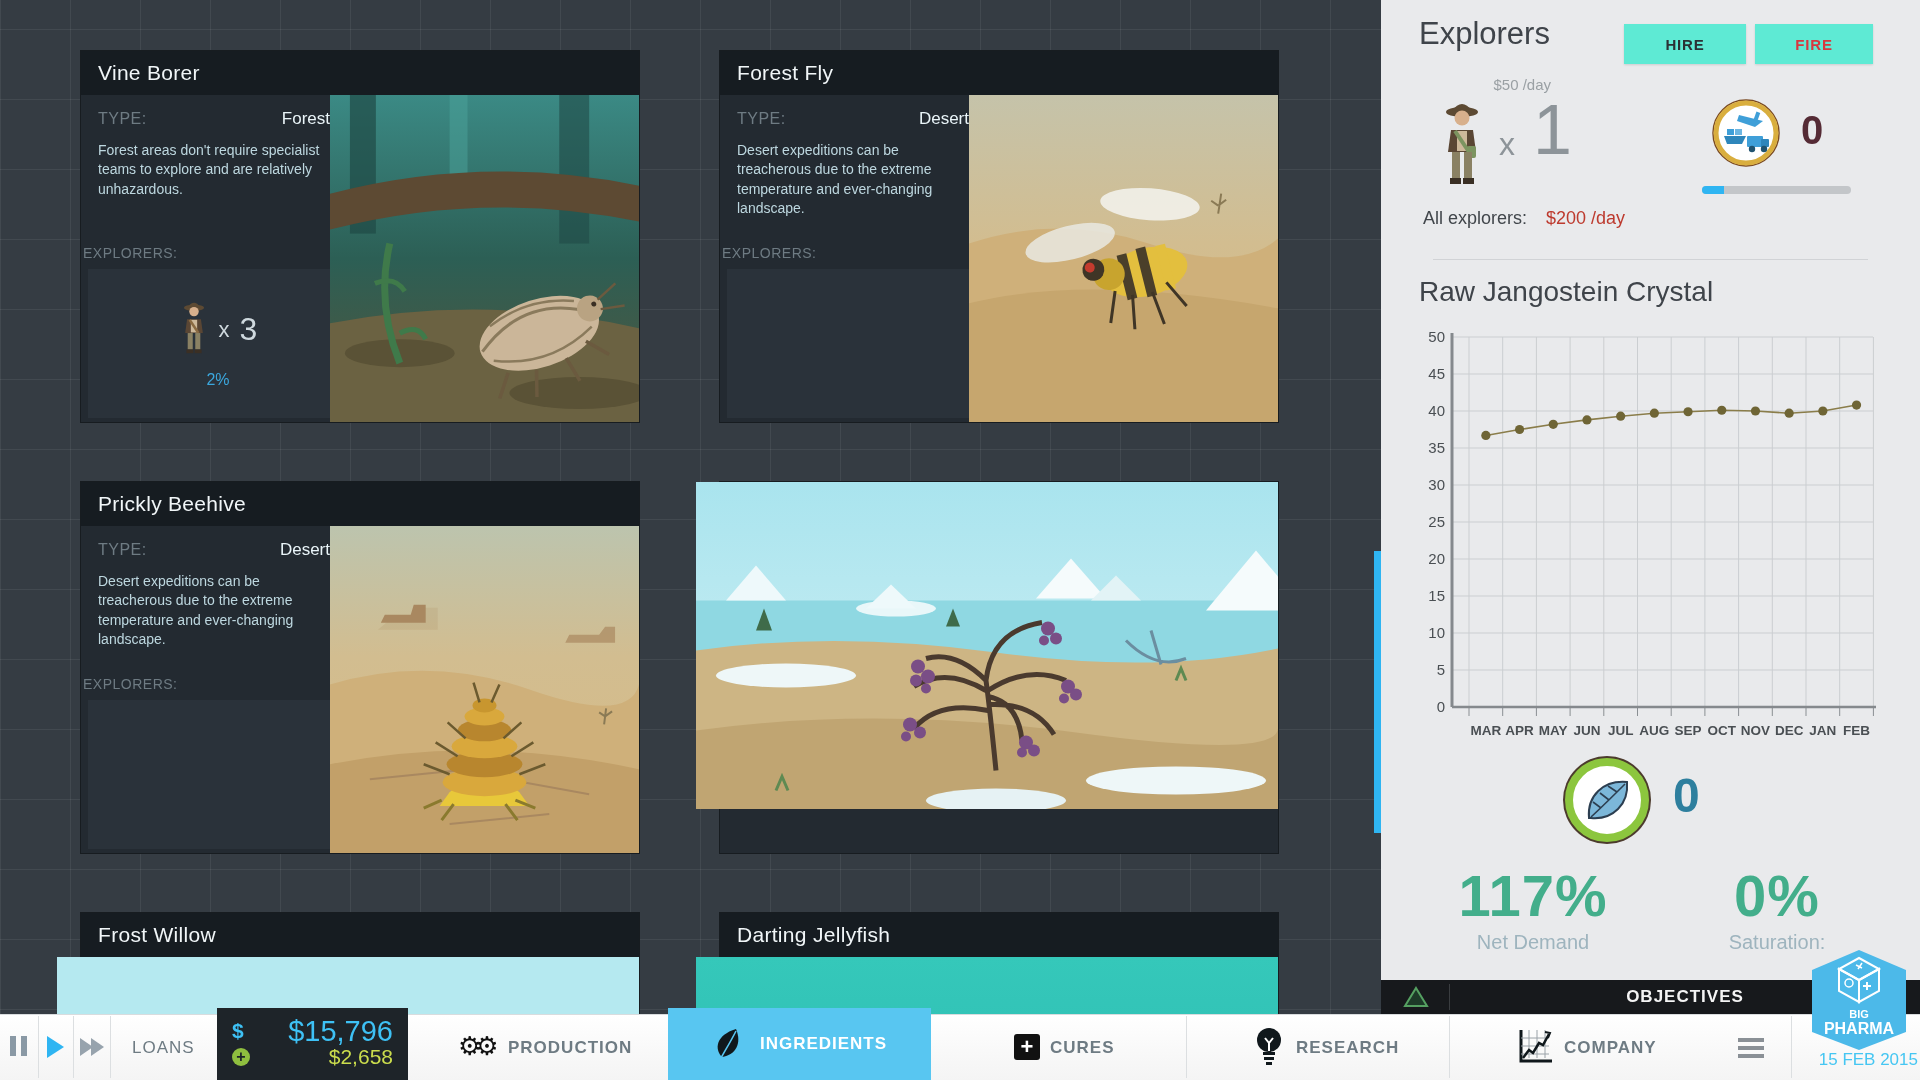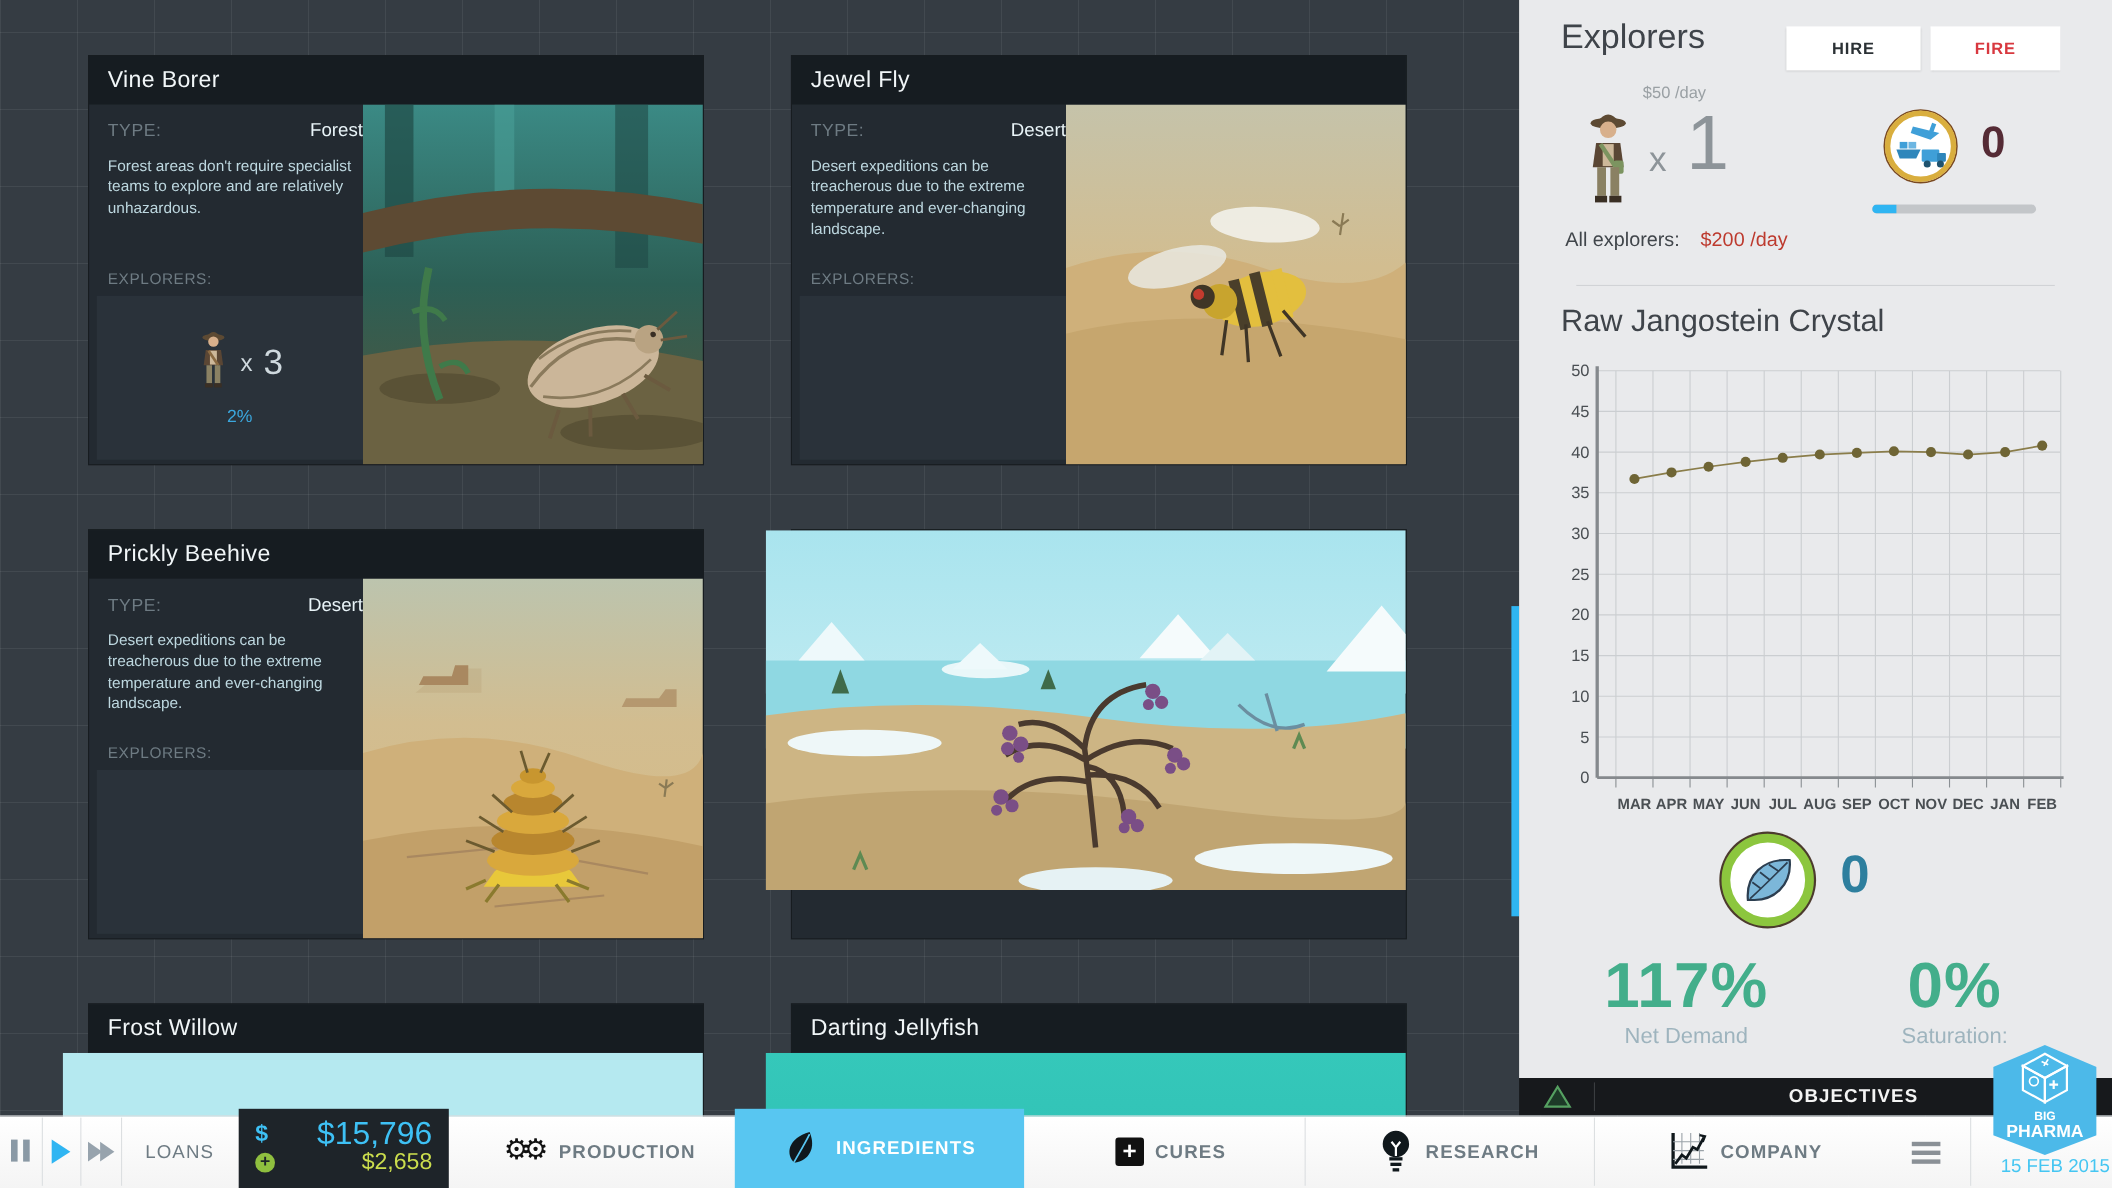--- a/index.html
+++ b/index.html
@@ -13,36 +13,36 @@
   .card{position:absolute;width:558px;height:371px;background:#232a31;box-shadow:0 0 0 1px #171c20;z-index:1;}
   .c0{left:81px;top:51px}.c1{left:720px;top:51px}.c2{left:81px;top:482px}.c3{left:720px;top:482px}.c4{left:81px;top:913px}.c5{left:720px;top:913px}
   .card-header{height:44px;background:#161c21;display:flex;align-items:center;padding-left:17px;}
   .card-title{color:#f1f6f8;font-size:21px;font-weight:500;letter-spacing:.3px;}
   .card-body{position:relative;height:327px;}
   .card-text{position:absolute;left:0;top:0;width:273px;height:327px;box-sizing:border-box;padding:14px 24px 0 17px;}
   .type-row{display:flex;justify-content:space-between;align-items:baseline;}
   .type-label{color:#6e7b83;font-size:16px;letter-spacing:.5px;}
   .type-value{color:#e9f4f8;font-size:17px;}
   .card-desc{margin-top:12px;color:#bdd7df;font-size:14px;line-height:1.38;}
-  .explorers-label{position:absolute;left:17px;top:150px;color:#6e7b83;font-size:14px;letter-spacing:.5px;}
+  .explorers-label{position:absolute;left:2px;top:150px;color:#6e7b83;font-size:14px;letter-spacing:.5px;}
   .explorer-box{position:absolute;left:7px;top:174px;width:260px;height:149px;background:#2a323a;
     display:flex;flex-direction:column;align-items:center;justify-content:center;}
   .exp-row{display:flex;align-items:center;gap:10px;}
   .exp-x{color:#cfd9de;font-size:22px;font-weight:300;}
   .exp-n{color:#cfd9de;font-size:32px;font-weight:300;}
   .exp-progress{margin-top:10px;color:#3ba7dd;font-size:16px;}
   .card-image{position:absolute;right:0;top:0;width:309px;height:327px;overflow:hidden;}
   .card-image.full{width:582px;}
   .card-image svg{display:block;width:100%;height:100%;}
   
   .scrollbar{position:absolute;left:1374px;top:551px;width:7px;height:282px;background:#2fb5f2;z-index:2;}
   
   .panel{position:absolute;left:1381px;top:0;width:539px;height:980px;background:#e9eaec;z-index:5;}
   .panel-title{position:absolute;left:38px;top:16px;font-size:31px;color:#3f444a;font-weight:500;}
-  .btn{position:absolute;top:24px;height:40px;background:#ffffff;border:none;font-family:inherit;
+  .btn{position:absolute;top:24px;height:40px;background:#5eead4;border:none;font-family:inherit;
        font-size:15px;font-weight:bold;letter-spacing:.8px;cursor:pointer;box-shadow:0 1px 2px rgba(0,0,0,.12);}
   .btn-hire{left:243px;width:122px;color:#2b3135;}
   .btn-fire{left:374px;width:118px;color:#d8383f;}
   .unit-cost{position:absolute;left:40px;top:76px;width:130px;text-align:right;color:#9aa0a4;font-size:15px;}
   .explorer-figure{position:absolute;left:58px;top:98px;}
   .mult-x{position:absolute;left:118px;top:126px;color:#8d9499;font-size:32px;font-weight:300;}
   .mult-n{position:absolute;left:152px;top:90px;color:#8d9499;font-size:70px;font-weight:300;}
   .transport-badge{position:absolute;left:330px;top:98px;}
   .transport-count{position:absolute;left:420px;top:108px;color:#552b35;font-size:40px;font-weight:bold;}
   .progress-track{position:absolute;left:321px;top:186px;width:149px;height:8px;background:#c3c6c9;border-radius:4px;overflow:hidden;}
@@ -162,21 +162,21 @@
                 <circle cx="271" cy="229" r="2.5" fill="#3a2f24"></circle>
 <path d="M276 226 l22 -10 M276 236 l24 4" stroke="#6b5a3f" stroke-width="2.5"></path>
 <path d="M168 268 l-16 22 M196 274 l-8 26 M228 272 l6 26 M252 262 l18 20" stroke="#6b5a3f" stroke-width="3.5"></path>
               </g>
             </svg>
           </div>
     </div>
   </div>
       <div class="card c1">
     <div class="card-header">
-      <span class="card-title">Jewel Fly</span>
+      <span class="card-title">Forest Fly</span>
     </div>
     <div class="card-body">
       <div class="card-text">
         <div class="type-row">
           <span class="type-label">TYPE:</span>
           <span class="type-value">Desert</span>
         </div>
         <div class="card-desc">Desert expeditions can be treacherous due to the extreme temperature and ever-changing landscape.</div>
         <div class="explorers-label">EXPLORERS:</div>
         <div class="explorer-box">

